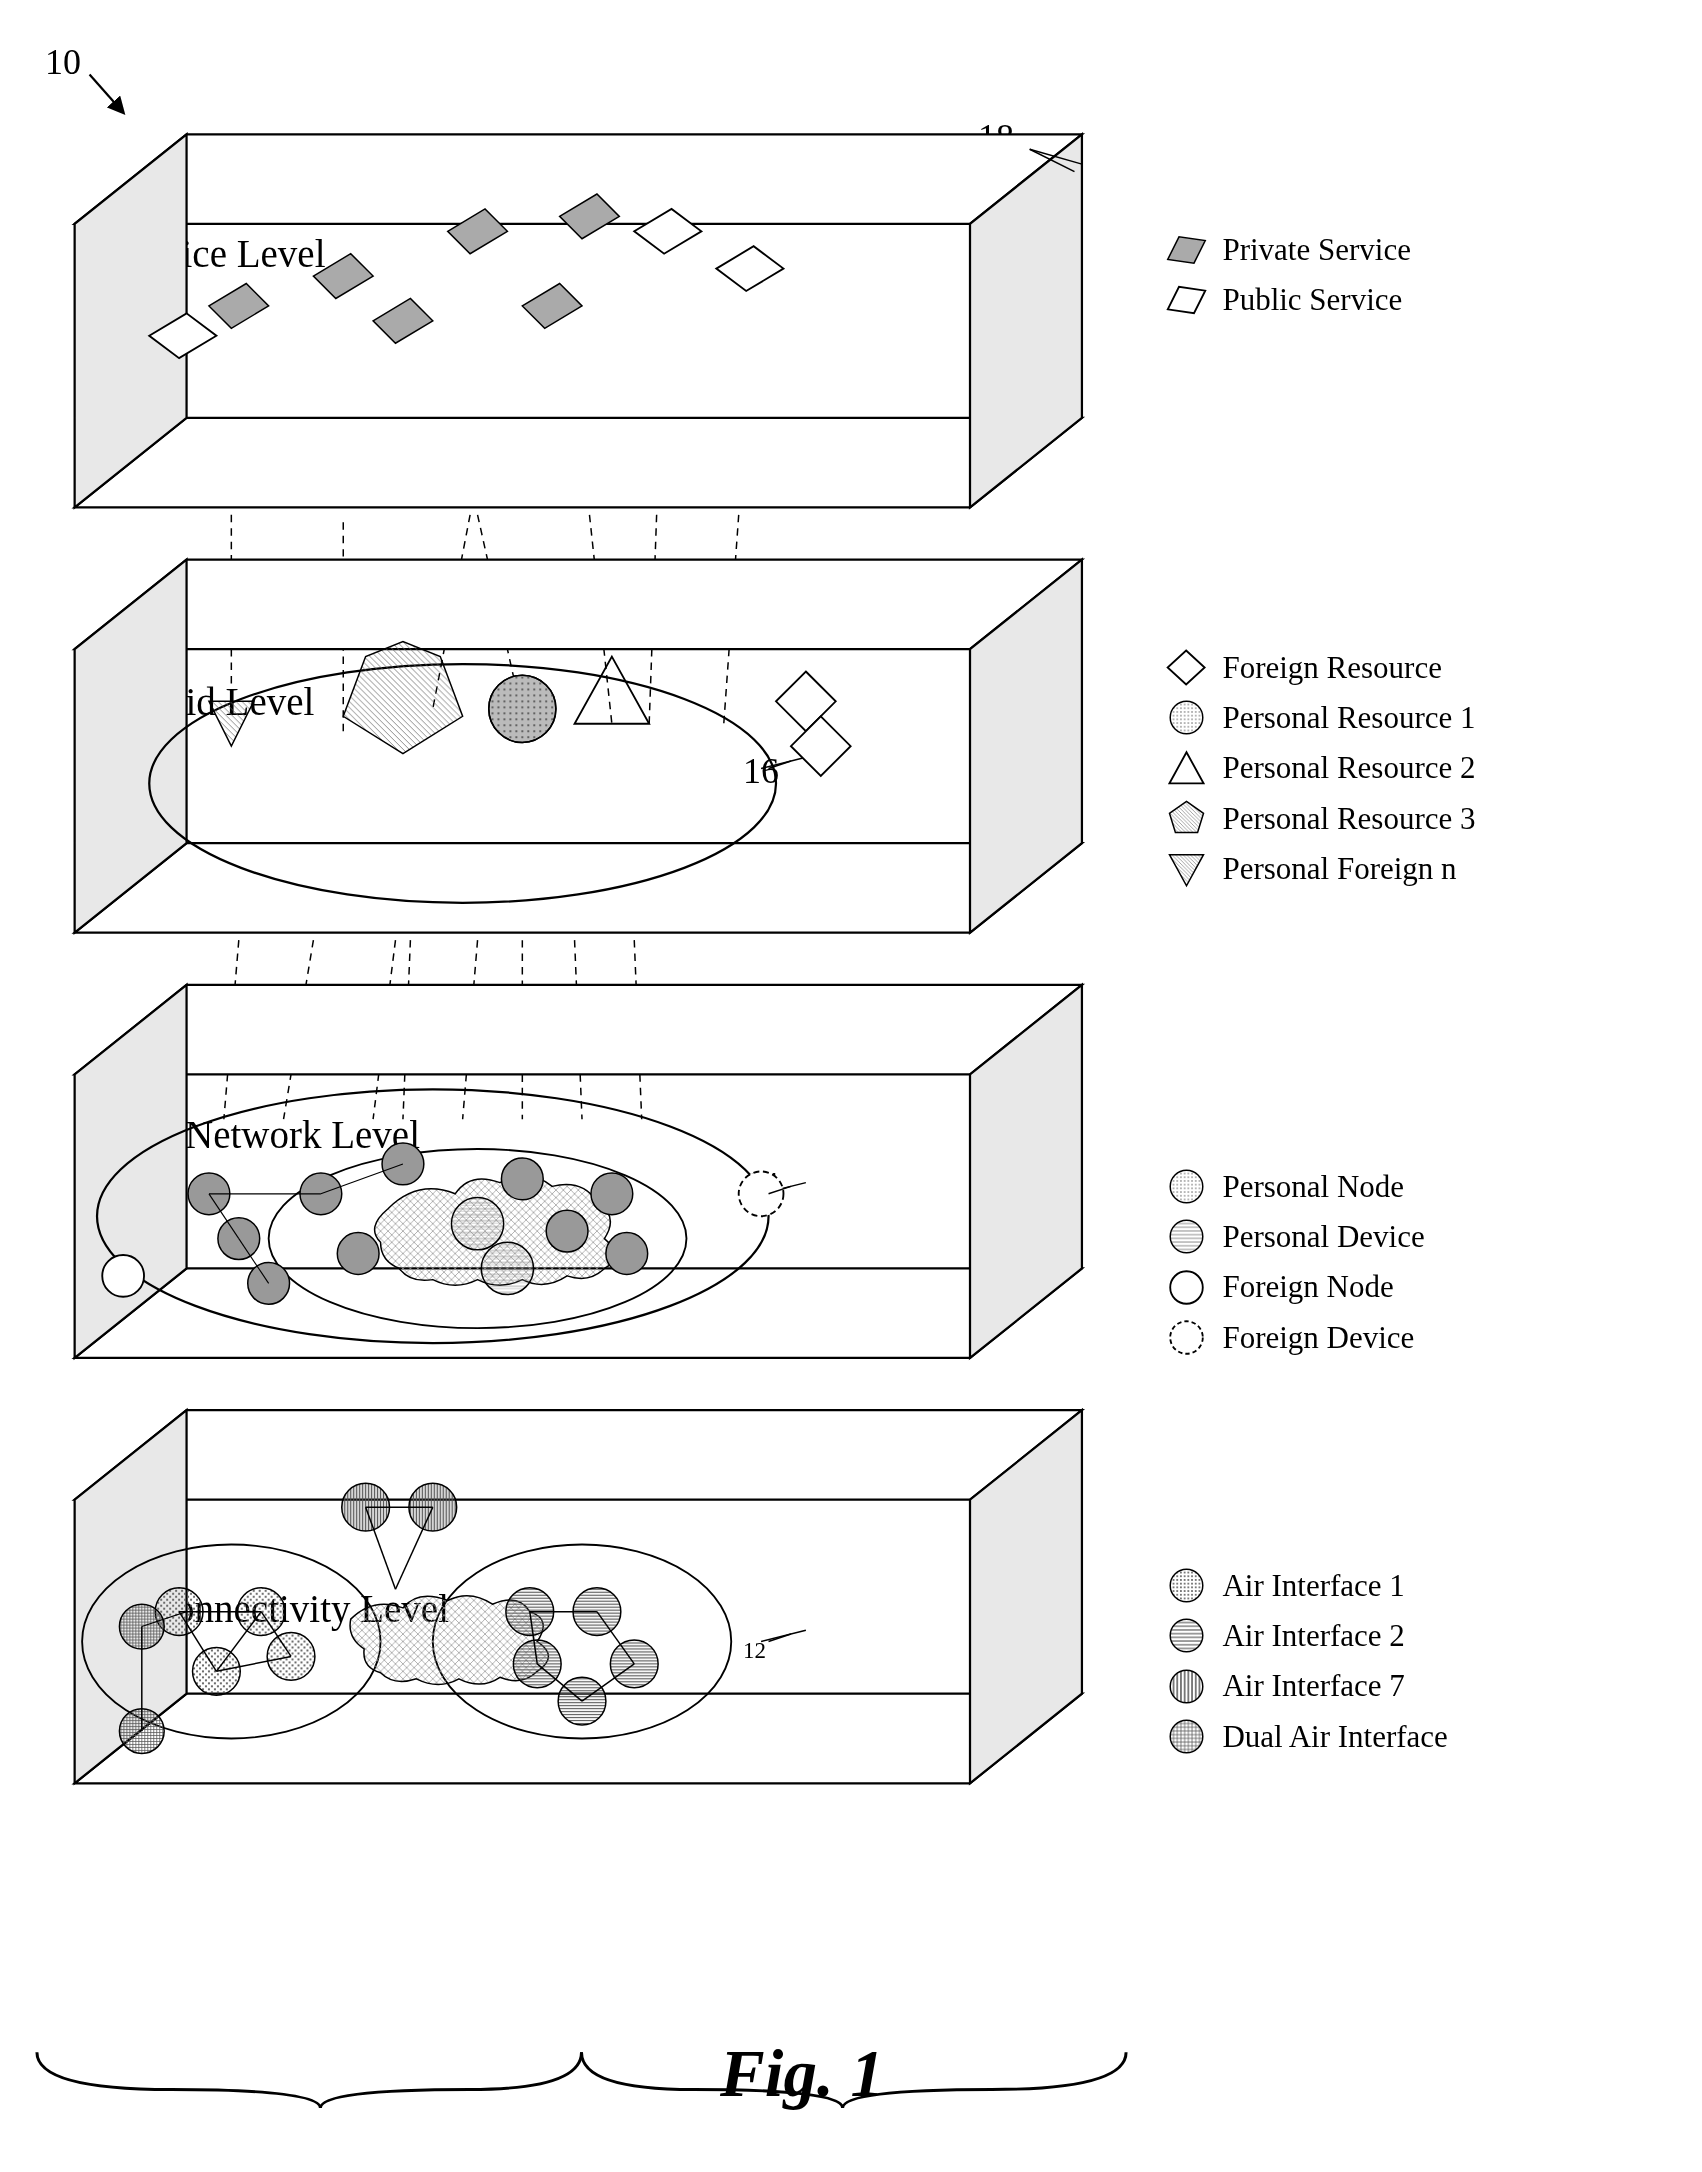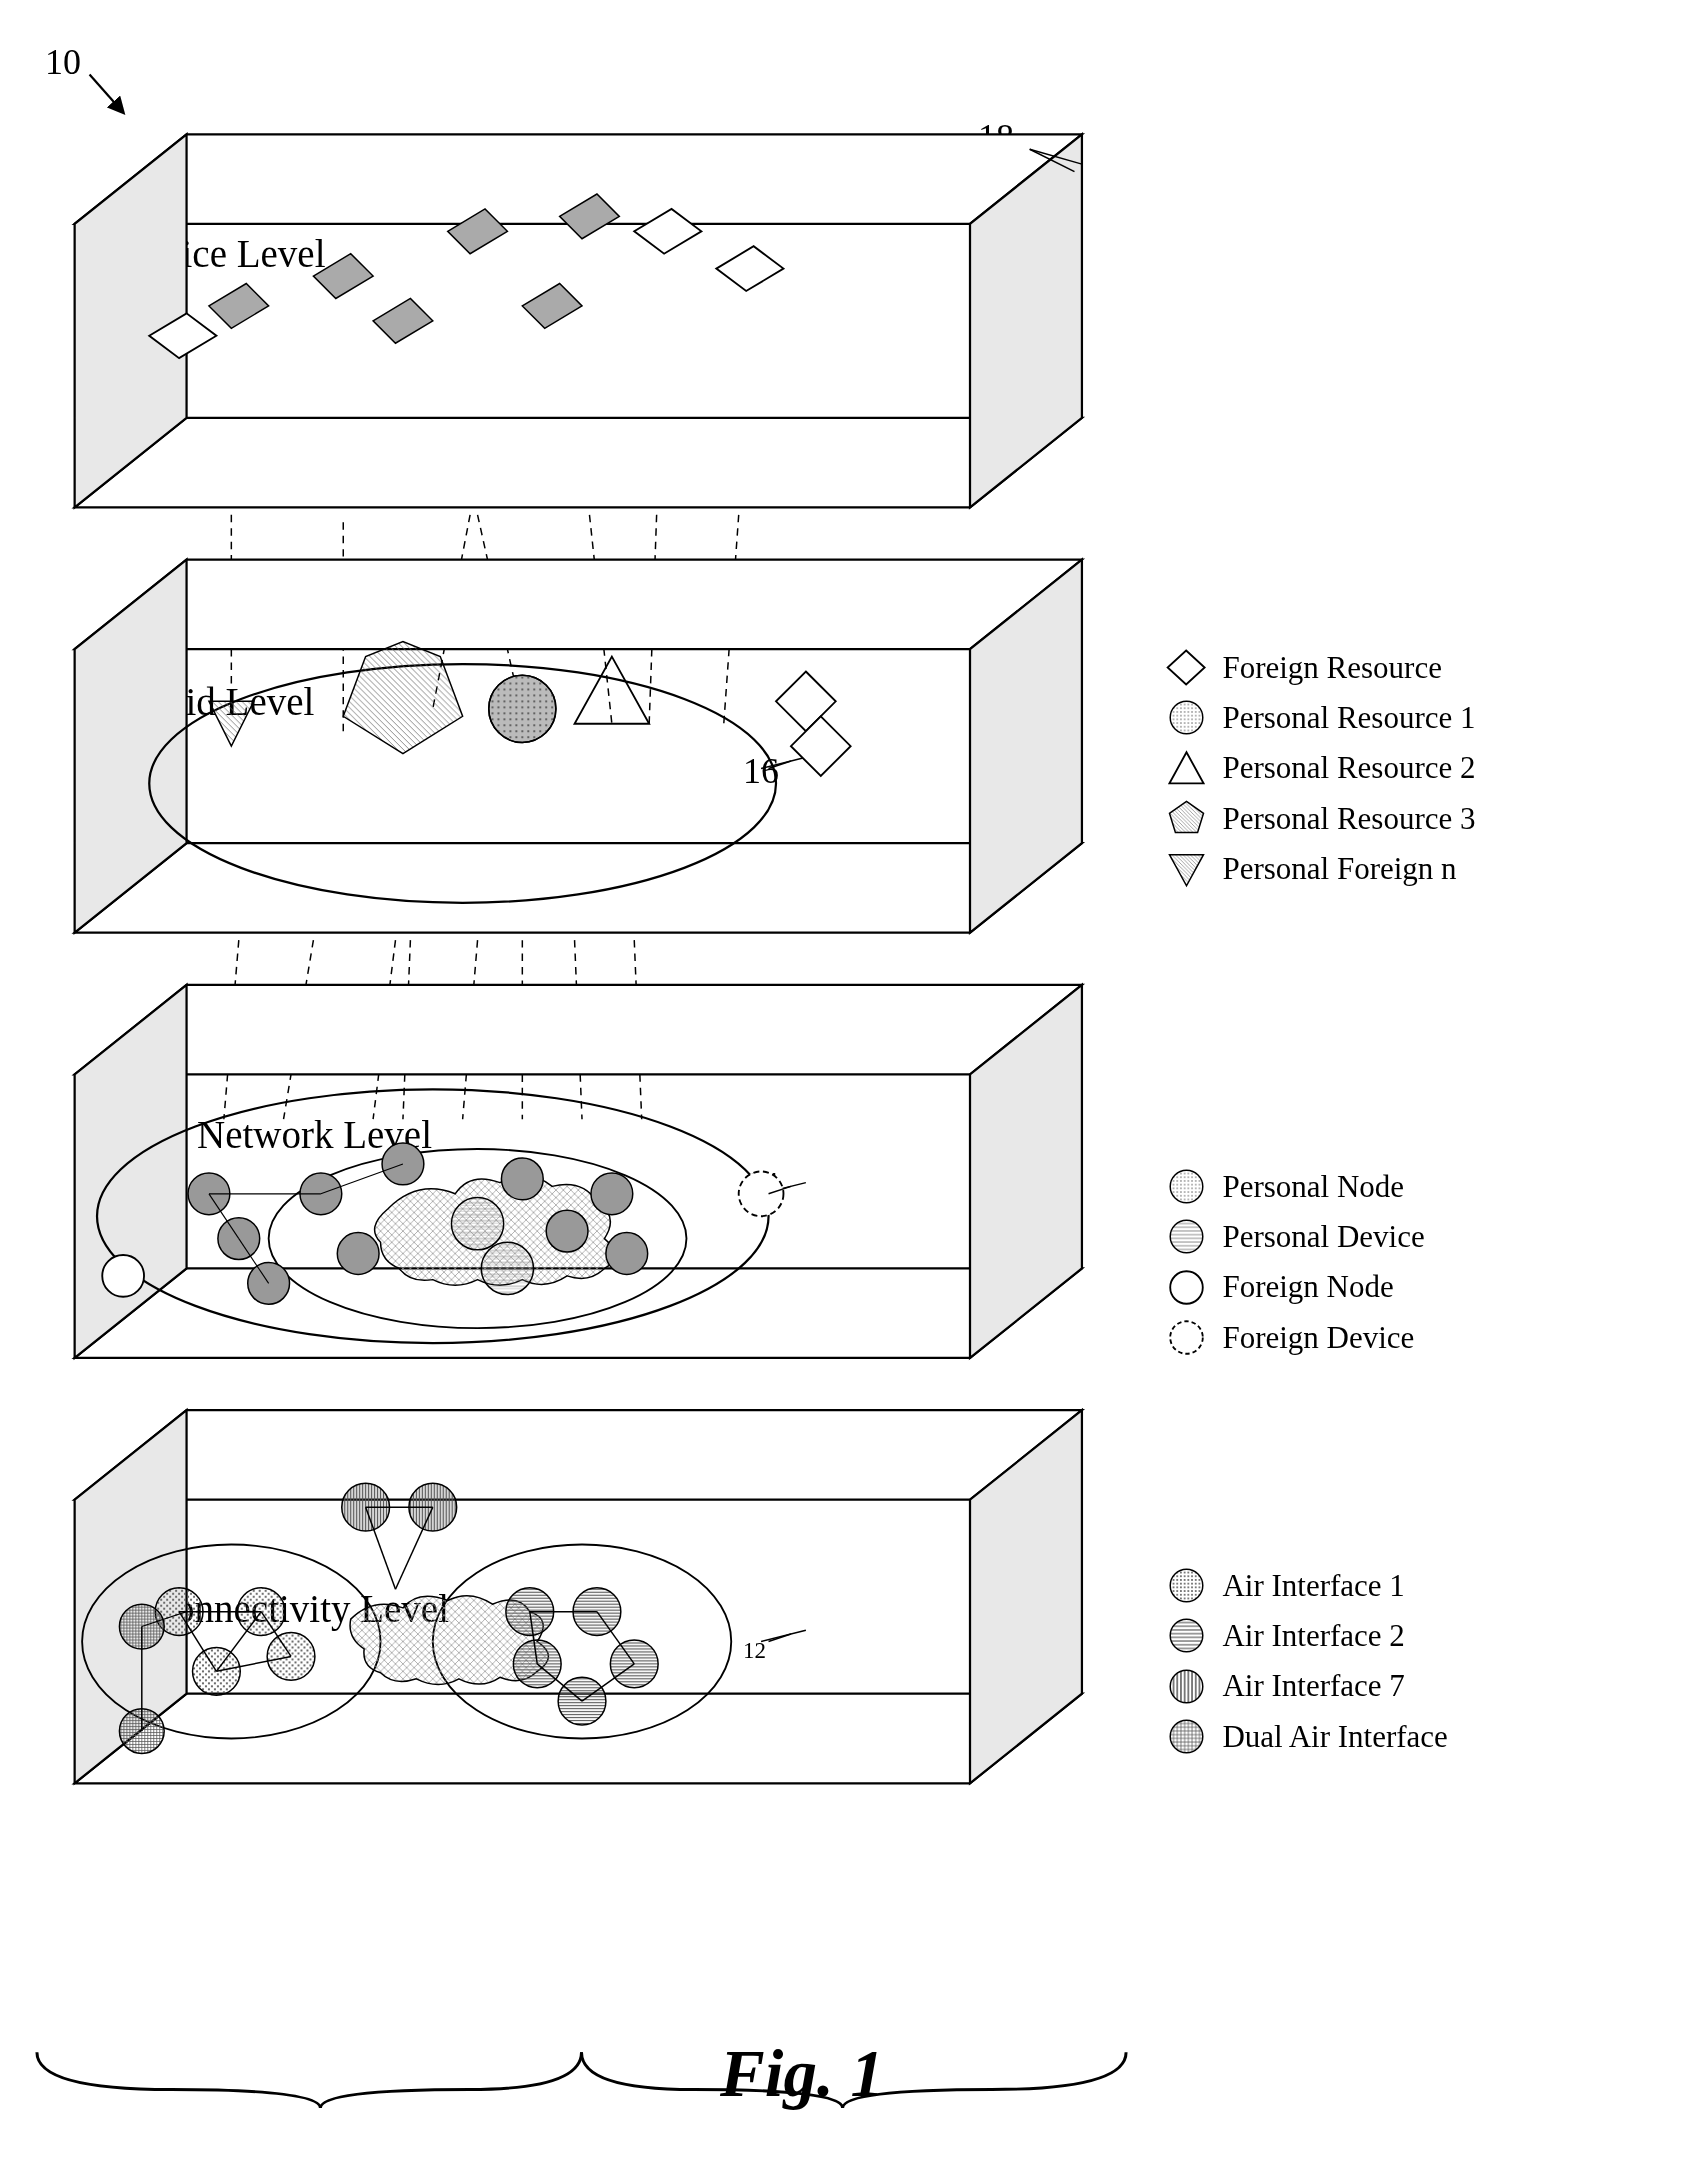--- a/index.html
+++ b/index.html
@@ -116,21 +116,20 @@
       position: absolute;
       top: 679px;
       left: 75px;
       font-size: 39px;
     }
     .lbl-network {
       position: absolute;
       top: 1112px;
       left: 185px;
       font-size: 39px;
-      margin-left: 12px;
     }
     .lbl-connectivity {
       position: absolute;
       top: 1586px;
       left: 149px;
       font-size: 39px;
     }
   </style>
 </head>
 <body>
@@ -373,20 +372,40 @@
     <path d="M1380,200 L1440,230" stroke="black" stroke-width="2" fill="none"></path>
 
     <path d="M1030,1030 L1060,1020" stroke="black" stroke-width="2" fill="none"></path>
 
     <path d="M1030,1600 L1060,1590" stroke="black" stroke-width="2" fill="none"></path>
 
     <path d="M1030,2200 L1060,2190" stroke="black" stroke-width="2" fill="none"></path>
 
   </svg>
 
+  <div class="legend legend-service">
+
+    <div class="legend-item">
+      <div class="legend-icon">
+        <svg width="45" height="34" viewBox="0 0 60 45">
+          <polygon points="5,35 20,5 55,10 40,40" fill="#aaa" stroke="black" stroke-width="2"></polygon>
+        </svg>
+      </div>
+      <span class="legend-text">Private Service</span>
+    </div>
+
+    <div class="legend-item">
+      <div class="legend-icon">
+        <svg width="45" height="34" viewBox="0 0 60 45">
+          <polygon points="5,35 20,5 55,10 40,40" fill="white" stroke="black" stroke-width="2.5"></polygon>
+        </svg>
+      </div>
+      <span class="legend-text">Public Service</span>
+    </div>
+  </div>
 
   <div class="legend legend-pmgrid">
 
     <div class="legend-item">
       <div class="legend-icon">
         <svg width="41" height="37" viewBox="0 0 55 50">
           <polygon points="27,2 52,25 27,48 2,25" fill="white" stroke="black" stroke-width="2.5"></polygon>
         </svg>
       </div>
       <span class="legend-text">Foreign Resource</span>

